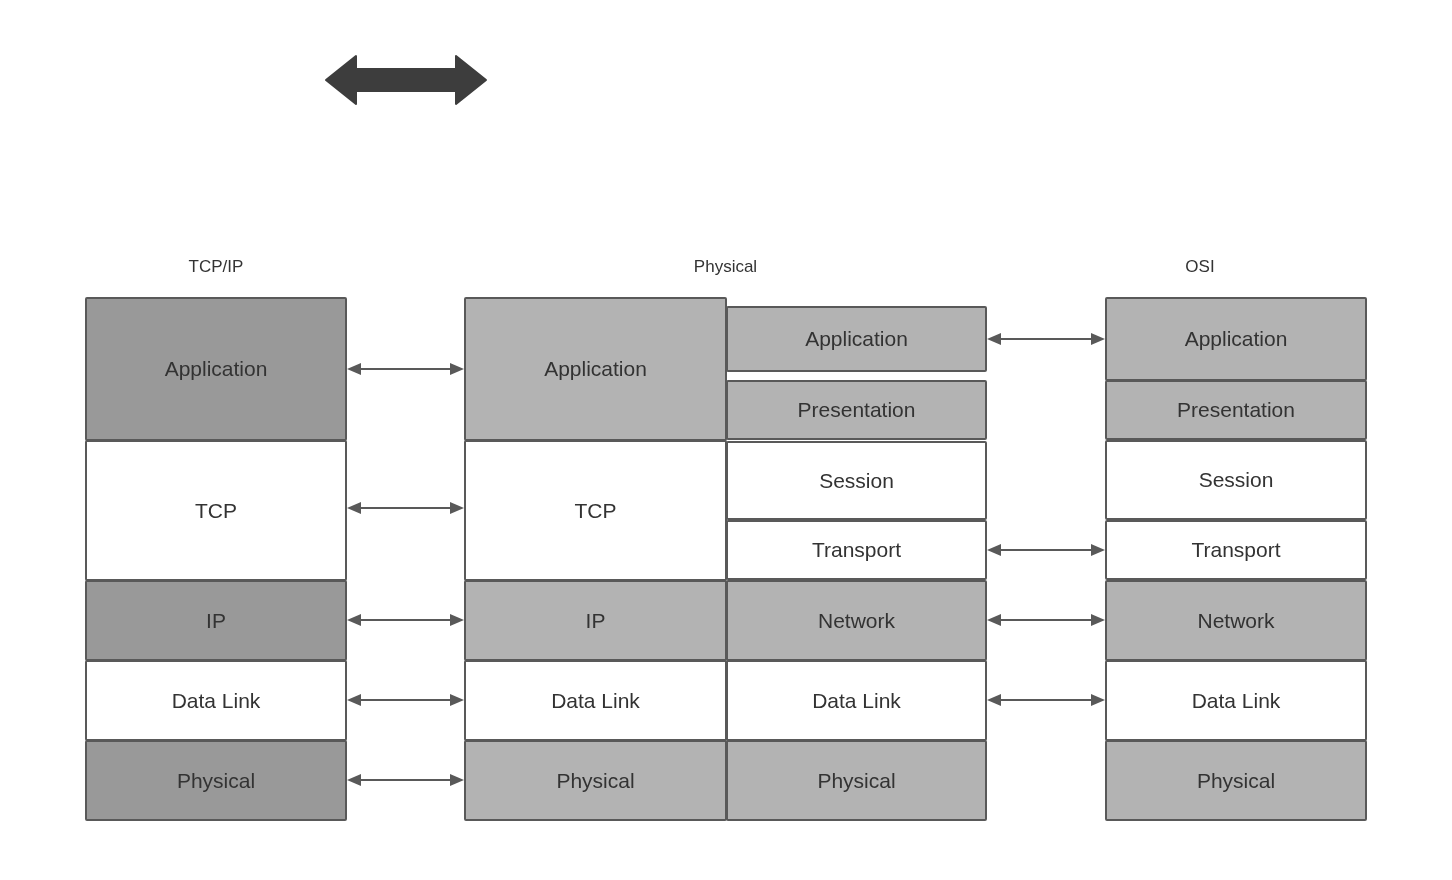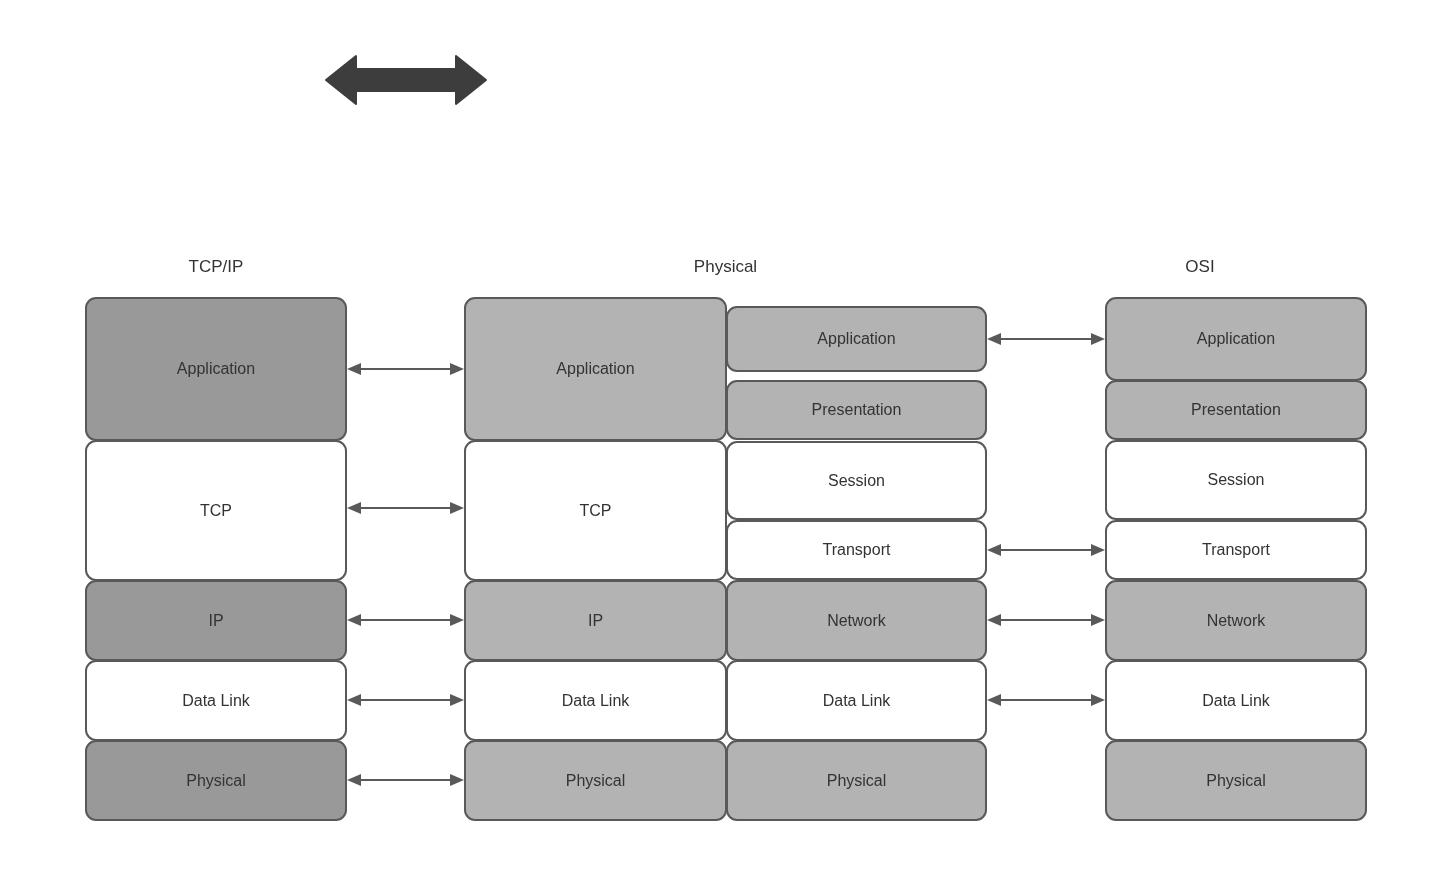--- a/index.html
+++ b/index.html
@@ -31,25 +31,25 @@
     color: #333333;
     line-height: 1;
     white-space: nowrap;
   }
 
   
   .layer {
     position: absolute;
     box-sizing: border-box;
     border: 2px solid #595959;
-    border-radius: 11px;
+    border-radius: 2px;
     display: flex;
     align-items: center;
     justify-content: center;
-    font-size: 16px;
+    font-size: 21px;
     color: #333333;
     line-height: 1.1;
     text-align: center;
   }
   .fill-dark  { background: #999999; }
   .fill-mid   { background: #b3b3b3; }
   .fill-white { background: #ffffff; }
 
   
   .connector {

